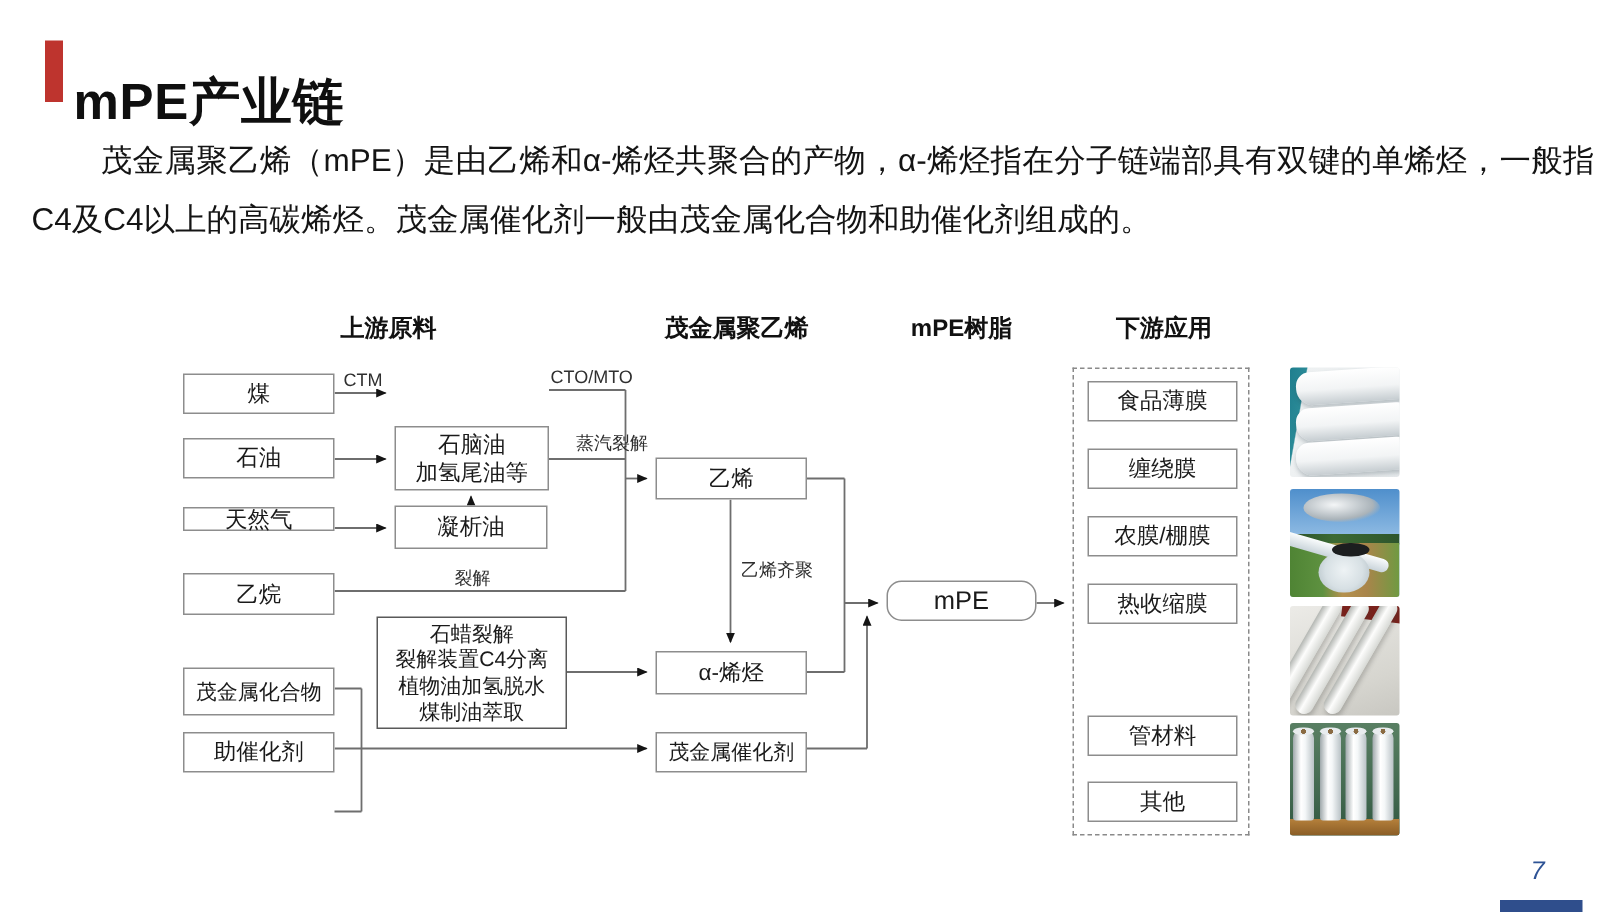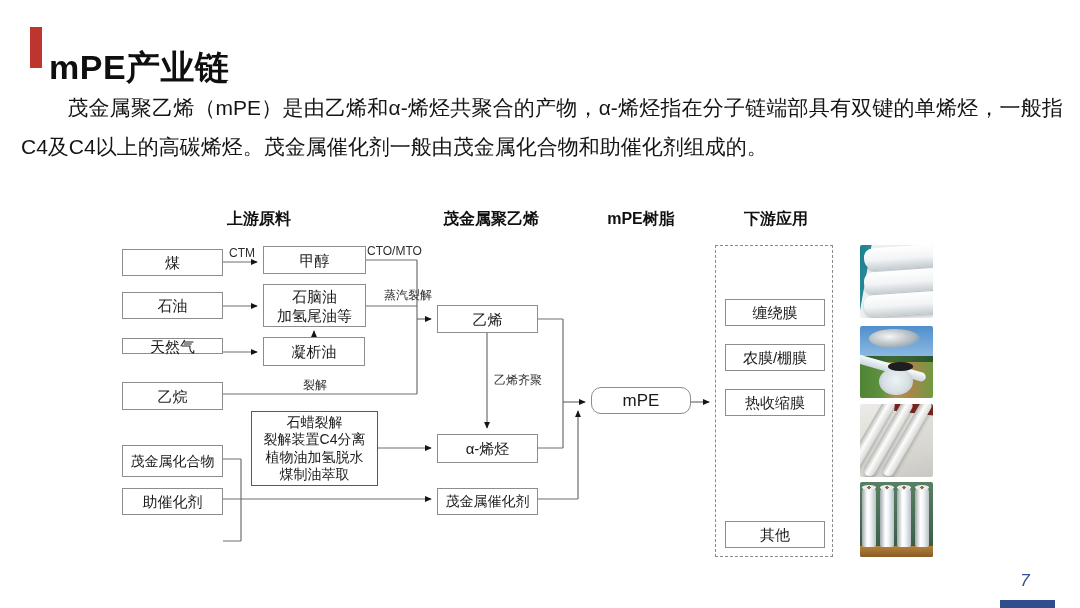--- a/index.html
+++ b/index.html
@@ -107,43 +107,44 @@
   <div class="edge-label" style="left:303px;top:377px;">裂解</div>
   <div class="edge-label" style="left:494px;top:372px;">乙烯齐聚</div>
 
   <div class="node" style="left:122px;top:249px;width:101px;height:27px;">煤</div>
   <div class="node" style="left:122px;top:292px;width:101px;height:27px;">石油</div>
   <div class="node" style="left:122px;top:338px;width:101px;height:16px;">天然气</div>
   <div class="node" style="left:122px;top:382px;width:101px;height:28px;">乙烷</div>
   <div class="node" style="left:122px;top:445px;width:101px;height:32px;font-size:14px;">茂金属化合物</div>
   <div class="node" style="left:122px;top:488px;width:101px;height:27px;">助催化剂</div>
 
-  <div class="node" style="left:263px;top:246px;width:103px;height:28px;">甲醇</div>
   <div class="node" style="left:263px;top:284px;width:103px;height:43px;">
     <span>石脑油</span>
     <span>加氢尾油等</span>
   </div>
   <div class="node" style="left:263px;top:337px;width:102px;height:29px;">凝析油</div>
   <div class="node big" style="left:251px;top:411px;width:127px;height:75px;">
     <span>石蜡裂解</span>
     <span>裂解装置C4分离</span>
     <span>植物油加氢脱水</span>
     <span>煤制油萃取</span>
   </div>
 
   <div class="node" style="left:437px;top:305px;width:101px;height:28px;">乙烯</div>
   <div class="node" style="left:437px;top:434px;width:101px;height:29px;">α-烯烃</div>
   <div class="node" style="left:437px;top:488px;width:101px;height:27px;font-size:14px;">茂金属催化剂</div>
 
   <div class="node latin" style="left:591px;top:387px;width:100px;height:27px;">mPE</div>
 
   <div class="downstream-frame"></div>
+  <div class="node" style="left:725px;top:254px;width:100px;height:27px;">食品薄膜</div>
   <div class="node" style="left:725px;top:299px;width:100px;height:27px;">缠绕膜</div>
   <div class="node" style="left:725px;top:344px;width:100px;height:27px;">农膜/棚膜</div>
   <div class="node" style="left:725px;top:389px;width:100px;height:27px;">热收缩膜</div>
+  <div class="node" style="left:725px;top:477px;width:100px;height:27px;">管材料</div>
   <div class="node" style="left:725px;top:521px;width:100px;height:27px;">其他</div>
 
   <div class="photo photo-bales">
     <div class="bale" style="top:2%;"></div>
     <div class="bale" style="top:34%;"></div>
     <div class="bale" style="top:66%;"></div>
   </div>
   <div class="photo photo-field">
     <div class="cloud"></div>
     <div class="treeline"></div>

